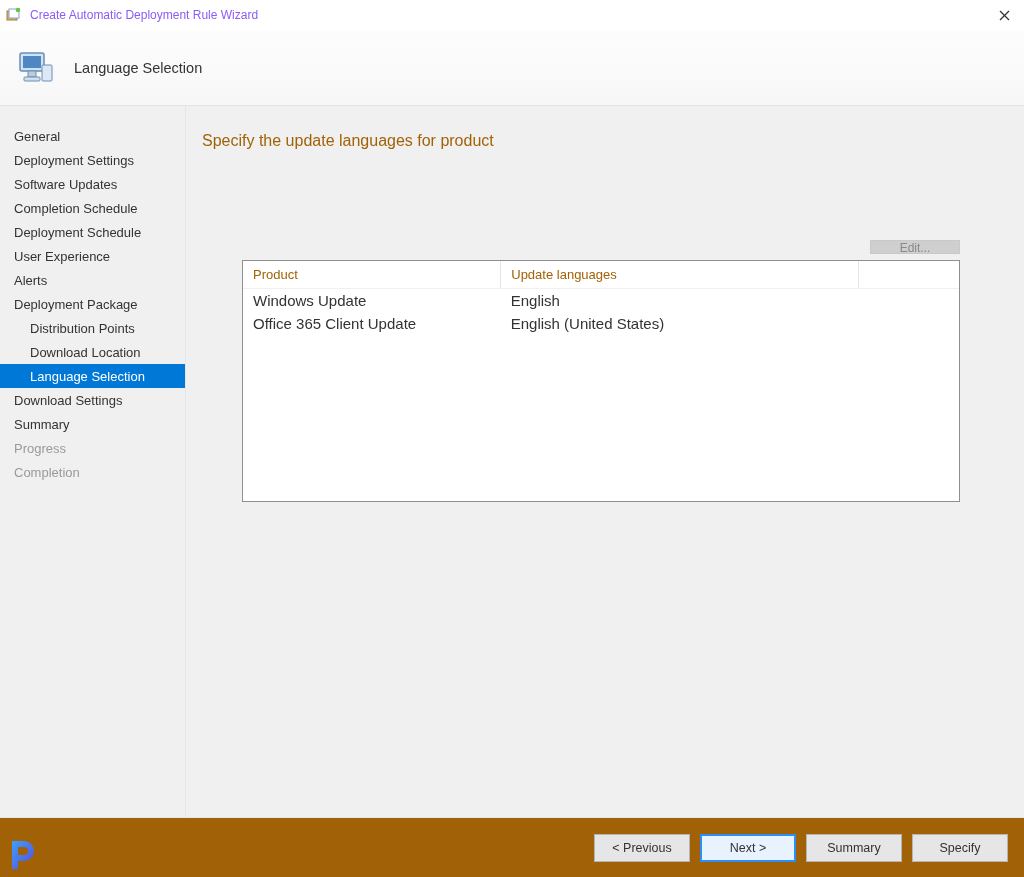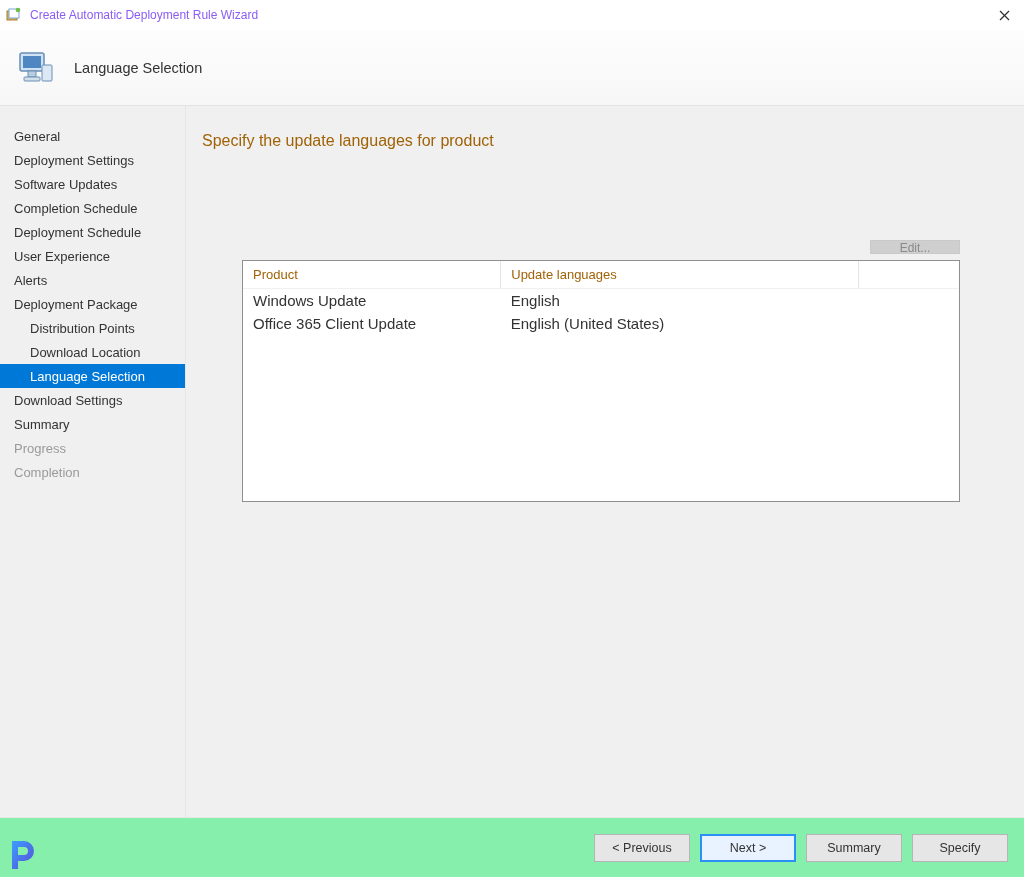--- a/index.html
+++ b/index.html
@@ -122,21 +122,21 @@
     }
     .grid td:first-child { width: 36%; }
     .grid th:nth-child(3), .grid td:nth-child(3){ width:14%; }
     .footer {
       height: 60px;
       display: flex;
       align-items: center;
       justify-content: flex-end;
       gap: 10px;
       padding: 0 16px;
-      background: #86efac;
+      background: #a16207;
       border-top: 1px solid #e6e6e6;
     }
     .btn {
       min-width: 96px;
       height: 28px;
       font-size: 12.5px;
       background: #e6e6e6;
       border: 1px solid #b5b5b5;
       color: #333;
       cursor: pointer;

